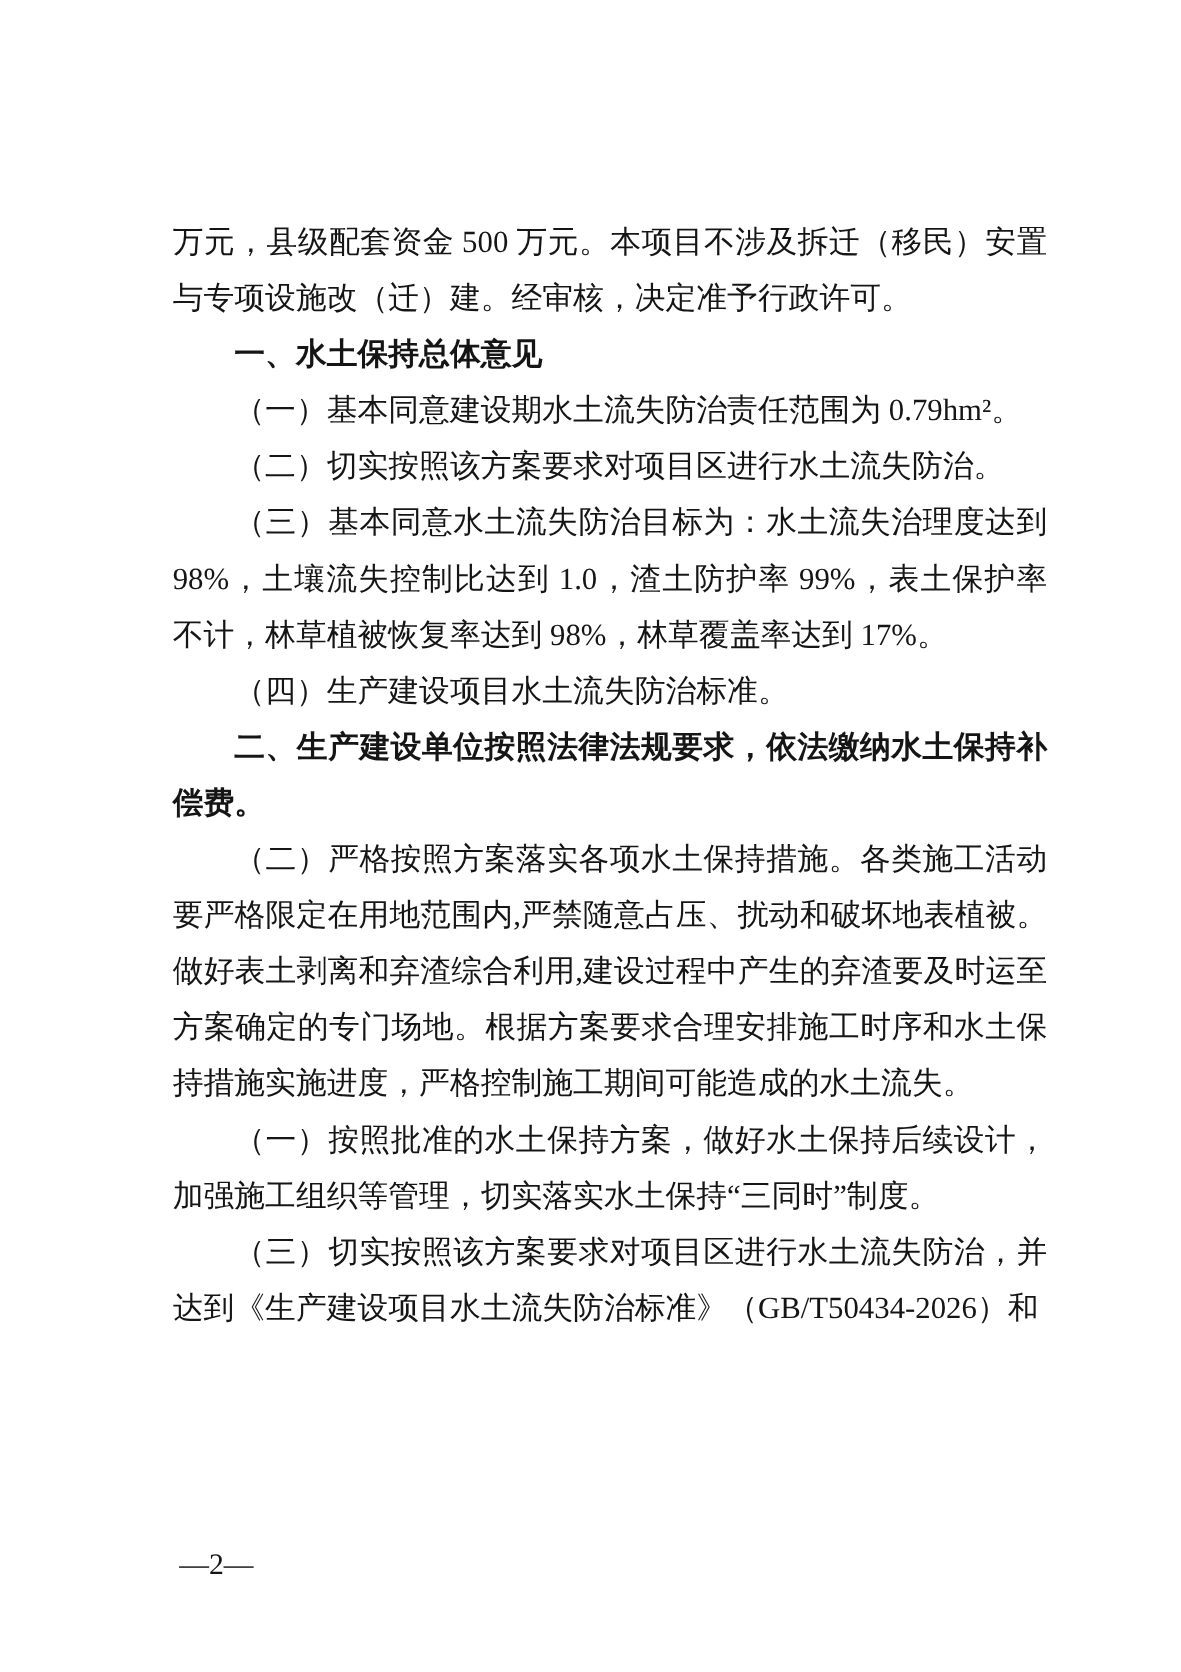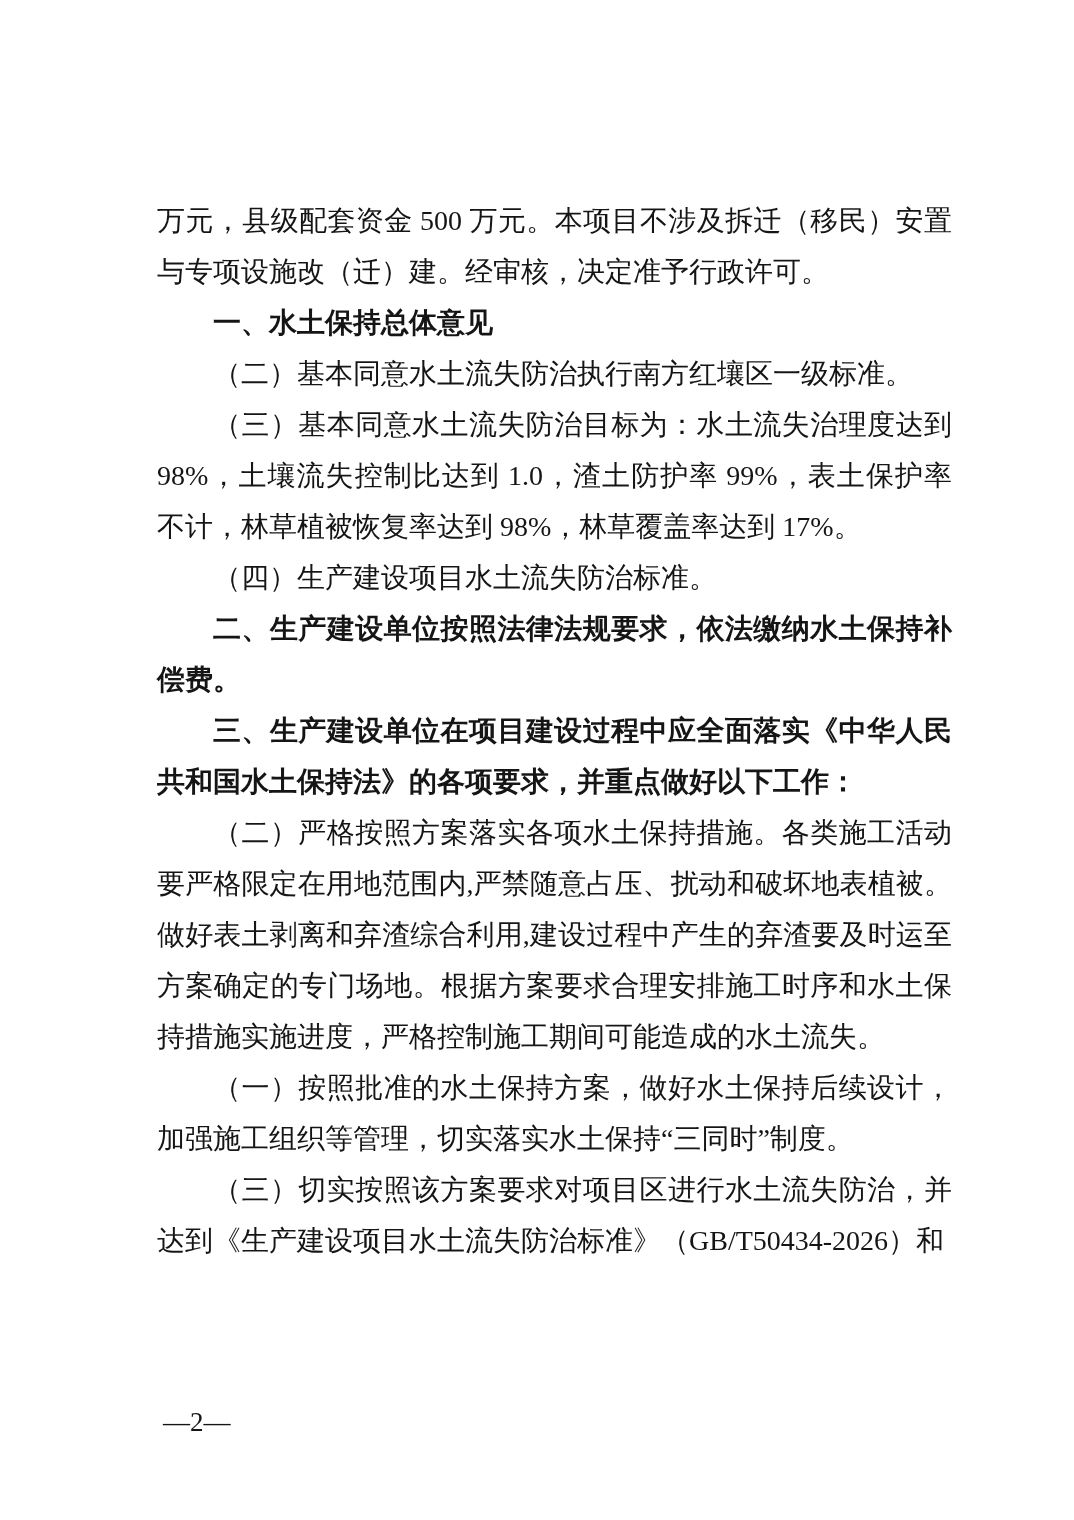--- a/index.html
+++ b/index.html
@@ -42,23 +42,23 @@
     font-family: "Liberation Serif", "DejaVu Serif", serif;
   }
 </style>
 </head>
 <body>
 
 <div class="page">
   <div class="content">
     <p class="body no-indent">万元，县级配套资金 500 万元。本项目不涉及拆迁（移民）安置与专项设施改（迁）建。经审核，决定准予行政许可。</p>
     <p class="heading">一、水土保持总体意见</p>
-    <p class="body">（二）基本同意水土流失防治执行南方红壤区一级标准。</p>
+    <p class="body">（一）基本同意建设期水土流失防治责任范围为 0.79hm²。</p>
+    <p class="body">（二）切实按照该方案要求对项目区进行水土流失防治。</p>
     <p class="body">（三）基本同意水土流失防治目标为：水土流失治理度达到 98%，土壤流失控制比达到 1.0，渣土防护率 99%，表土保护率不计，林草植被恢复率达到 98%，林草覆盖率达到 17%。</p>
     <p class="body">（四）生产建设项目水土流失防治标准。</p>
     <p class="heading">二、生产建设单位按照法律法规要求，依法缴纳水土保持补偿费。</p>
-    <p class="heading">三、生产建设单位在项目建设过程中应全面落实《中华人民共和国水土保持法》的各项要求，并重点做好以下工作：</p>
     <p class="body">（二）严格按照方案落实各项水土保持措施。各类施工活动要严格限定在用地范围内,严禁随意占压、扰动和破坏地表植被。做好表土剥离和弃渣综合利用,建设过程中产生的弃渣要及时运至方案确定的专门场地。根据方案要求合理安排施工时序和水土保持措施实施进度，严格控制施工期间可能造成的水土流失。</p>
     <p class="body">（一）按照批准的水土保持方案，做好水土保持后续设计，加强施工组织等管理，切实落实水土保持“三同时”制度。</p>
     <p class="body">（三）切实按照该方案要求对项目区进行水土流失防治，并达到《生产建设项目水土流失防治标准》（GB/T50434-2026）和</p>
   </div>
   <div class="footer">—2—</div>
 </div>
 
 </body></html>

